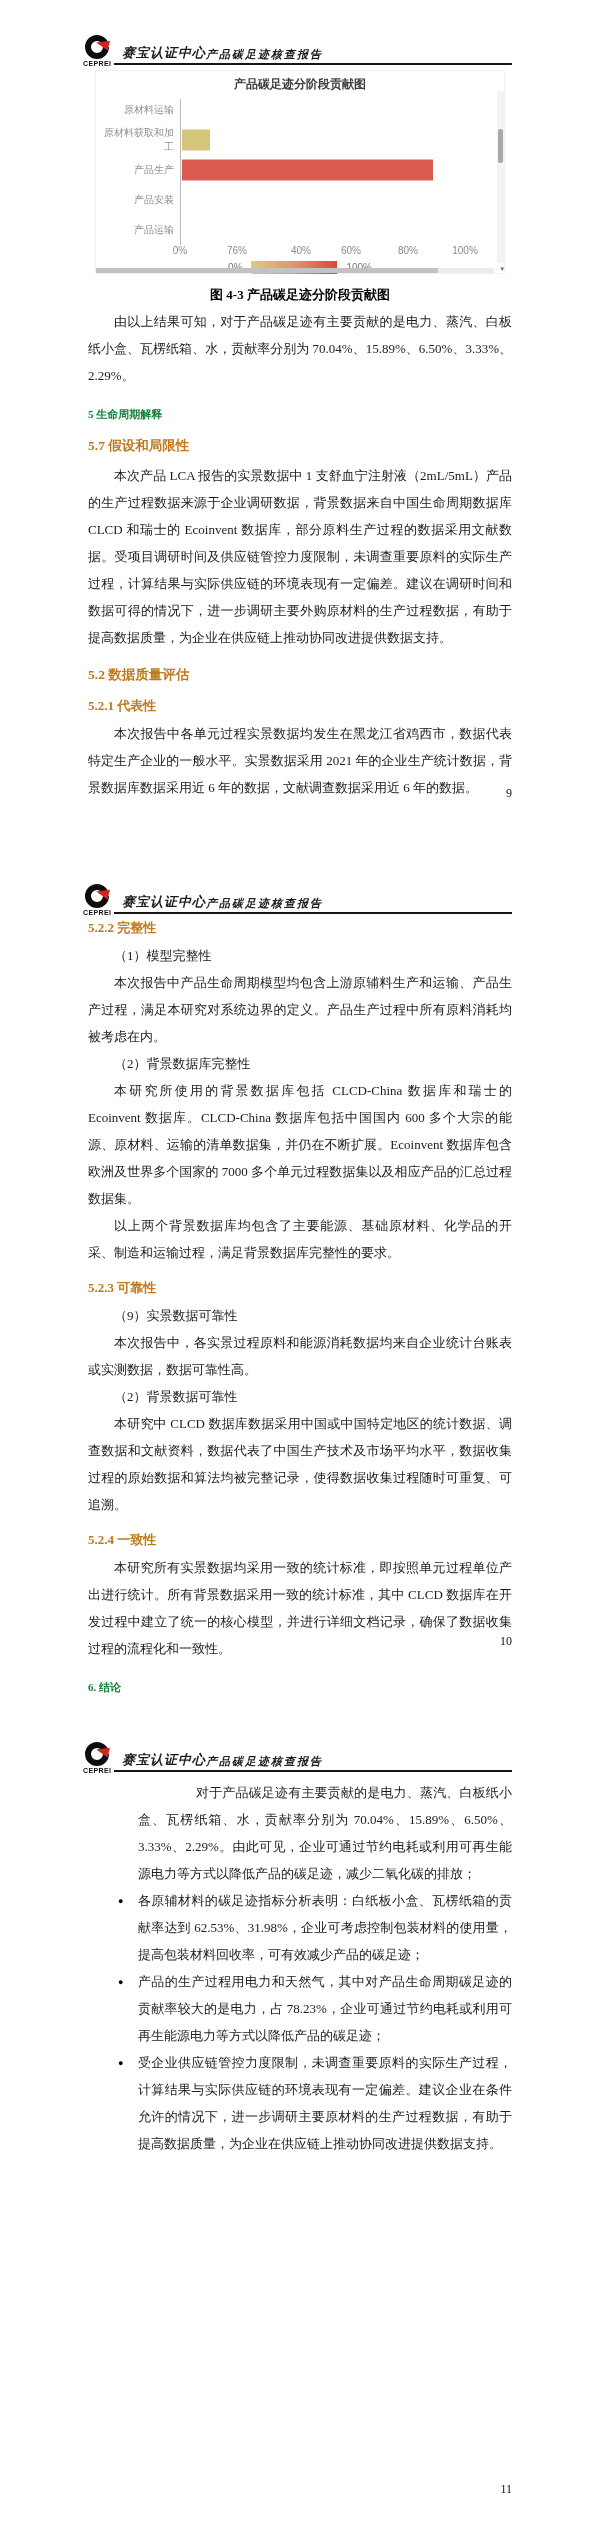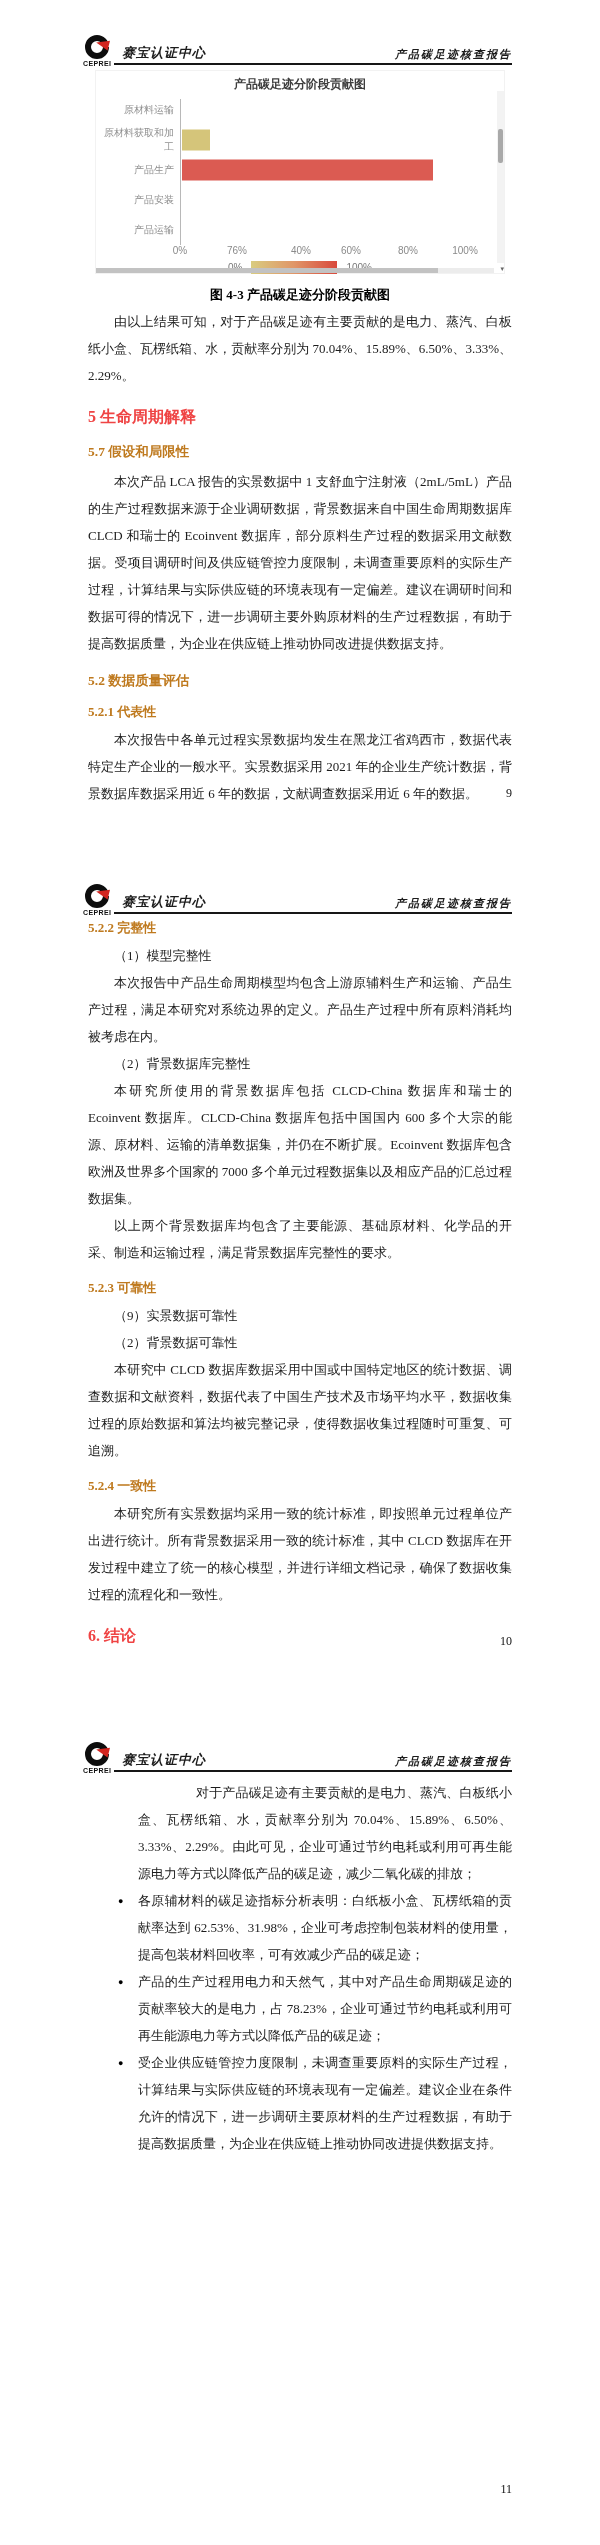--- a/index.html
+++ b/index.html
@@ -3,21 +3,21 @@
 <meta charset="utf-8">
 <style>
   html,body { margin:0; padding:0; background:#ffffff; }
   .canvas { position:relative; width:600px; height:2545px; background:#fff; overflow:hidden;
             font-family:"Liberation Serif","DejaVu Serif",serif; color:#1c1c1c; }
   .page { position:relative; height:848px; overflow:hidden; }
   .page.first { height:849px; }
 
   
   .page-header { position:relative; margin:38px 88px 0 88px; height:24px; }
-  .header-line { margin-left:26px; height:100%; display:flex; justify-content:space-between;
+  .header-line { margin-left:26px; height:100%; display:flex; justify-content:flex-start;
                  align-items:flex-end; border-bottom:2px solid #161616; padding-bottom:1px; }
   .brand-script { font-weight:bold; font-style:italic; font-size:13px; letter-spacing:1px; padding-left:8px; }
   .doc-title { font-weight:bold; font-style:italic; font-size:11px; letter-spacing:2px; }
   .logo { position:absolute; left:-3px; top:-3px; width:34px; height:34px; z-index:2; }
   .logo-ring { width:24px; height:24px; border-radius:50%; border:6px solid #0d0d0d; box-sizing:border-box; background:#fff; }
   .logo-notch { position:absolute; left:15px; top:8px; width:9px; height:4px; background:#fff; }
   .logo-arrow { position:absolute; left:11px; top:4px; width:0; height:0;
                 border-top:5px solid transparent; border-bottom:5px solid transparent;
                 border-right:13px solid #d2251f; transform:rotate(14deg); }
   .logo-word { position:absolute; left:-2px; top:25px; font-family:"Liberation Sans",sans-serif;
@@ -47,21 +47,21 @@
   .vscroll { position:absolute; top:20px; right:0; bottom:10px; width:7px; background:#f3f3f3; }
   .vthumb { position:absolute; top:38px; left:1px; width:5px; height:34px; background:#a9a9a9; border-radius:2px; }
   .varrow { position:absolute; right:0px; bottom:1px; font-size:7px; color:#666; line-height:7px; }
   .hscroll { position:absolute; left:0; right:10px; bottom:0; height:5px; background:#ececec; }
   .hthumb { width:86%; height:100%; background:#c2c2c2; }
 
   
   .caption { text-align:center; font-weight:bold; font-size:13px; margin:12px 0 4px 0; color:#000; }
   .body { font-size:13px; line-height:27px; margin:0; text-align:justify; }
   .ind { text-indent:2em; }
-  .h1 { color:#ef4444; font-size:16px; margin:18px 0 8px 0; }
+  .h1 { color:#15803d; font-size:11px; margin:18px 0 8px 0; }
   .h2 { color:#bf7a1f; font-size:13.5px; margin:15px 0 7px 0; }
   .h3 { color:#bf7a1f; font-size:13px;   margin:13px 0 5px 0; }
   h2,h3,h4 { font-weight:bold; }
   .bullets { list-style:none; margin:0; padding:0 0 0 30px; }
   .bullets li { position:relative; padding-left:20px; font-size:13px; line-height:27px; text-align:justify; }
   .bullets li::before { content:"●"; position:absolute; left:0; top:1px; font-size:9px; color:#000; }
   .cont-para { margin-left:50px; text-indent:58px; }
   .pagenum { position:absolute; right:88px; bottom:48px; font-size:12px; color:#111; }
 </style>
 </head>
@@ -162,20 +162,21 @@
 
     <div class="content">
       <h4 class="h3" style="margin-top:8px">5.2.2 完整性</h4>
       <p class="body ind">（1）模型完整性</p>
       <p class="body ind">本次报告中产品生命周期模型均包含上游原辅料生产和运输、产品生产过程，满足本研究对系统边界的定义。产品生产过程中所有原料消耗均被考虑在内。</p>
       <p class="body ind">（2）背景数据库完整性</p>
       <p class="body ind">本研究所使用的背景数据库包括 CLCD-China 数据库和瑞士的 Ecoinvent 数据库。CLCD-China 数据库包括中国国内 600 多个大宗的能源、原材料、运输的清单数据集，并仍在不断扩展。Ecoinvent 数据库包含欧洲及世界多个国家的 7000 多个单元过程数据集以及相应产品的汇总过程数据集。</p>
       <p class="body ind">以上两个背景数据库均包含了主要能源、基础原材料、化学品的开采、制造和运输过程，满足背景数据库完整性的要求。</p>
       <h4 class="h3">5.2.3 可靠性</h4>
       <p class="body ind">（9）实景数据可靠性</p>
+      <p class="body ind">本次报告中，各实景过程原料和能源消耗数据均来自企业统计台账表或实测数据，数据可靠性高。</p>
       <p class="body ind">（2）背景数据可靠性</p>
       <p class="body ind">本研究中 CLCD 数据库数据采用中国或中国特定地区的统计数据、调查数据和文献资料，数据代表了中国生产技术及市场平均水平，数据收集过程的原始数据和算法均被完整记录，使得数据收集过程随时可重复、可追溯。</p>
       <h4 class="h3">5.2.4 一致性</h4>
       <p class="body ind">本研究所有实景数据均采用一致的统计标准，即按照单元过程单位产出进行统计。所有背景数据采用一致的统计标准，其中 CLCD 数据库在开发过程中建立了统一的核心模型，并进行详细文档记录，确保了数据收集过程的流程化和一致性。</p>
       <h2 class="h1">6. 结论</h2>
 
     </div>
     <div class="pagenum">10</div>
   </section>
 

